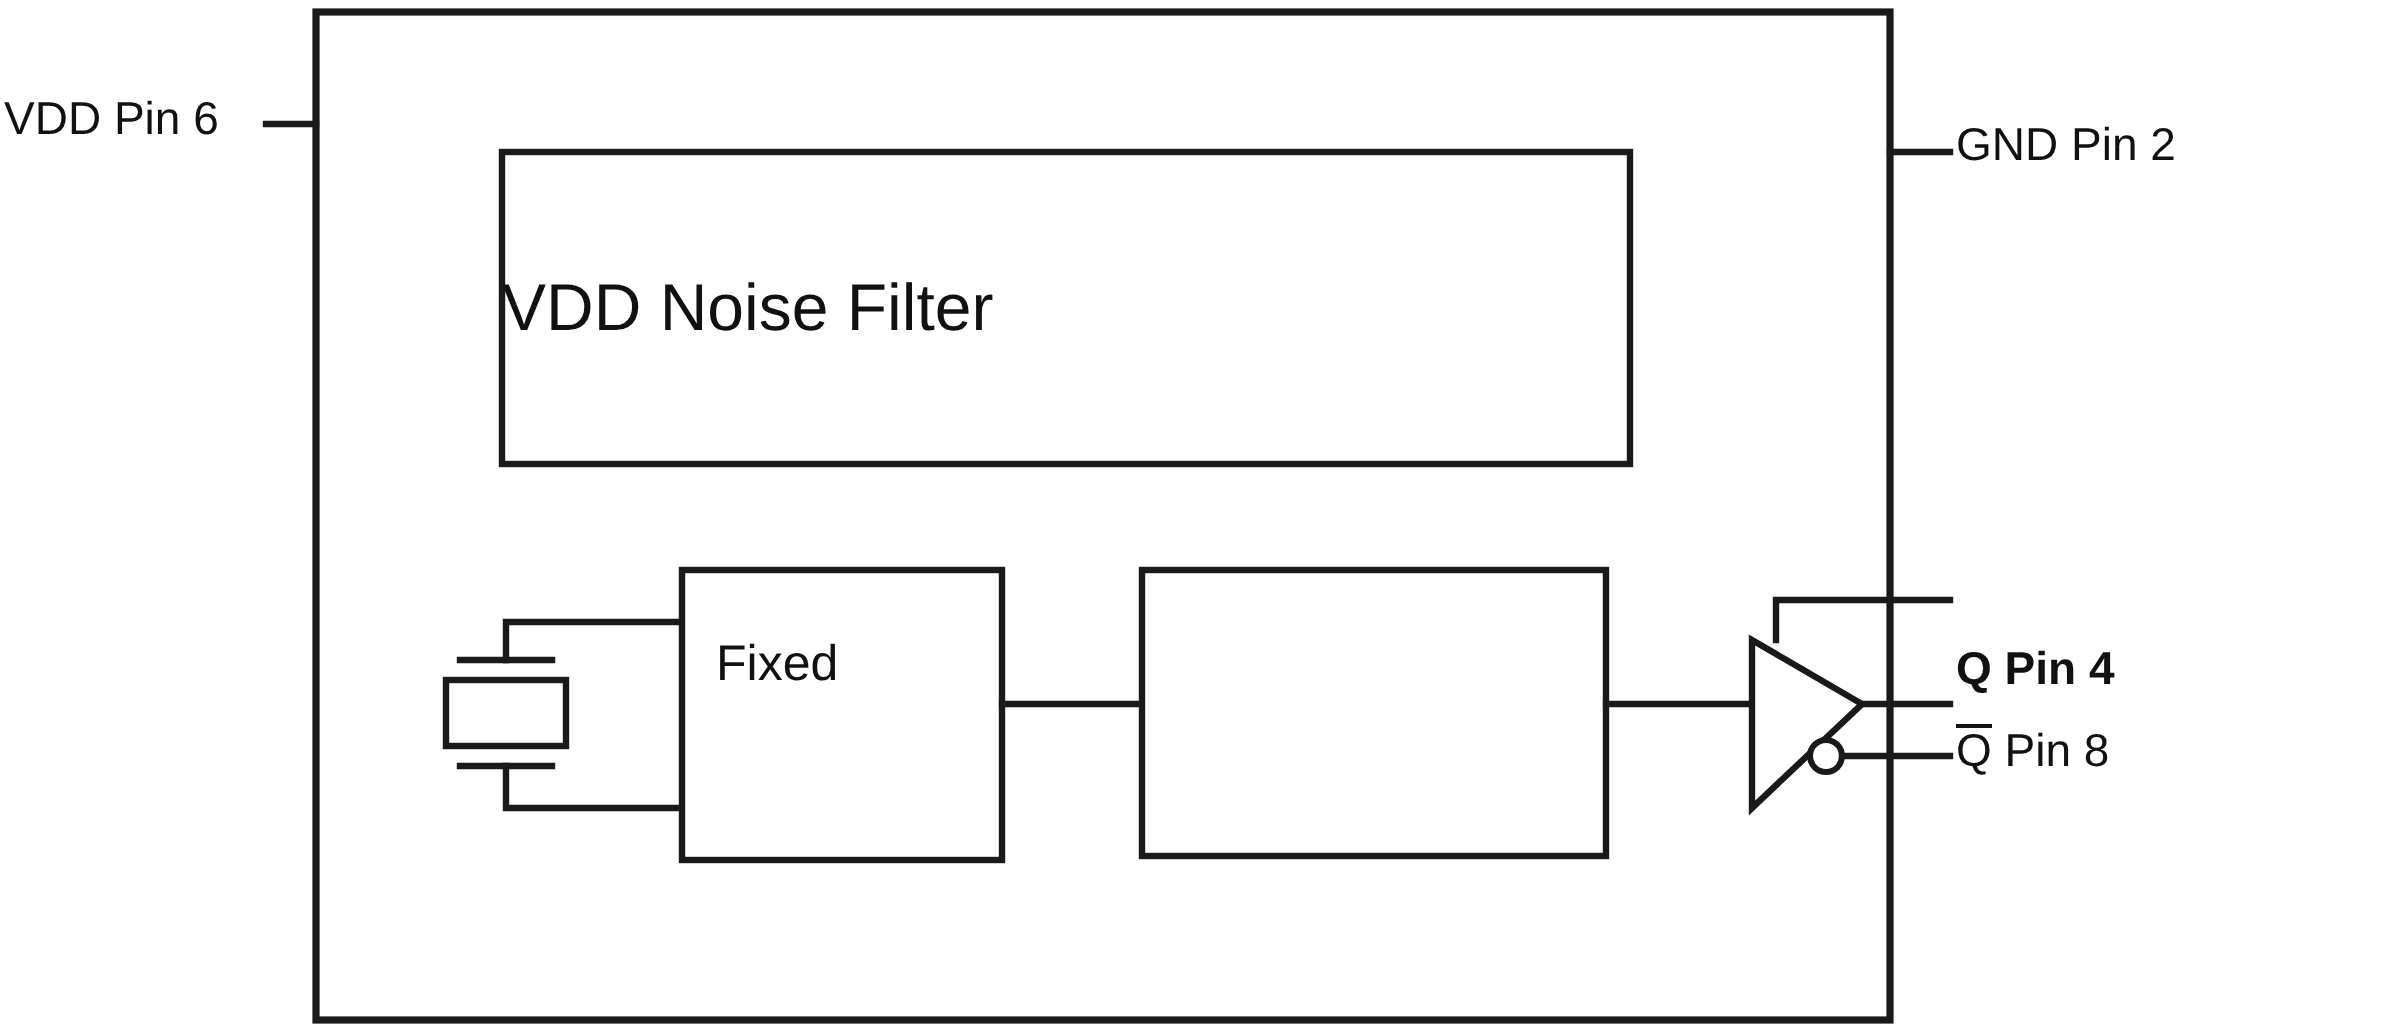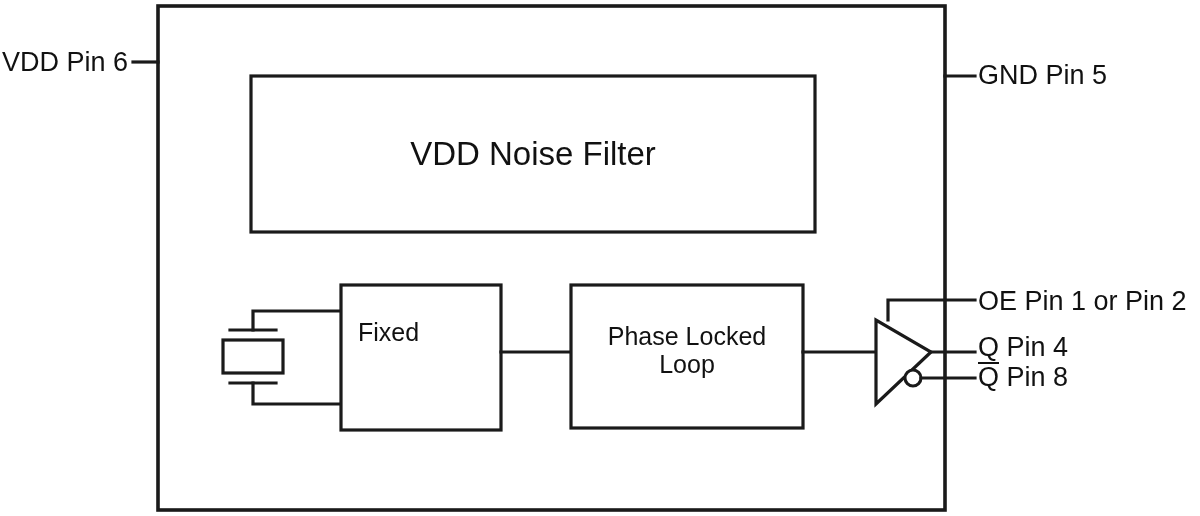--- a/index.html
+++ b/index.html
@@ -51,21 +51,21 @@
     fill: #ffffff;
   }
   .lbl {
     position: absolute;
     color: #111111;
     font-family: "Liberation Sans", sans-serif;
     white-space: nowrap;
     line-height: 1.12;
   }
   .lbl-pin {
-    font-size: 27px;
+    font-size: 23px;
   }
   .lbl-block-big {
     font-size: 33px;
   }
   .lbl-block {
     font-size: 25px;
   }
   #label-vdd-pin6 {
     left: 2px;
     top: 47px;
@@ -73,31 +73,32 @@
   #label-gnd-pin3 {
     left: 978px;
     top: 60px;
   }
   #label-oe-pin {
     left: 978px;
     top: 286px;
   }
   #label-q-pin4 {
     left: 978px;
-    top: 332px;
+    top: 322px;
+    font-weight: bold;
   }
   #label-qbar-pin5 {
     left: 978px;
     top: 362px;
   }
   #label-vdd-noise-filter {
     left: 251px;
     top: 136px;
     width: 564px;
-    text-align: center;
+    text-align: left;
   }
   #label-fixed-freq-xo {
     left: 358px;
     top: 318px;
     text-align: left;
   }
   #label-pll {
     left: 571px;
     top: 322px;
     width: 232px;
@@ -147,32 +148,27 @@
 
     <line x1="931" y1="352" x2="975" y2="352" class="dg-line"></line>
 
     <circle cx="913" cy="378" r="8" class="dg-bubble"></circle>
     <line x1="921" y1="378" x2="975" y2="378" class="dg-line"></line>
 
   </svg>
 
   <div class="lbl lbl-pin" id="label-vdd-pin6">VDD Pin 6</div>
 
-  <div class="lbl lbl-pin" id="label-gnd-pin3">GND Pin 5</div>
+  <div class="lbl lbl-pin" id="label-gnd-pin3">GND Pin 2</div>
 
-  <div class="lbl lbl-pin" id="label-oe-pin">OE Pin 1 or Pin 2</div>
 
   <div class="lbl lbl-pin" id="label-q-pin4">Q Pin 4</div>
 
   <div class="lbl lbl-pin" id="label-qbar-pin5"><span class="overline">Q</span><span> Pin 8</span></div>
 
   <div class="lbl lbl-block-big" id="label-vdd-noise-filter">VDD Noise Filter</div>
 
   <div class="lbl lbl-block" id="label-fixed-freq-xo">
       <div>Fixed</div>
     </div>
 
-  <div class="lbl lbl-block" id="label-pll">
-      <div>Phase Locked</div>
-      <div>Loop</div>
-    </div>
 
 </div>
 
 </body></html>

